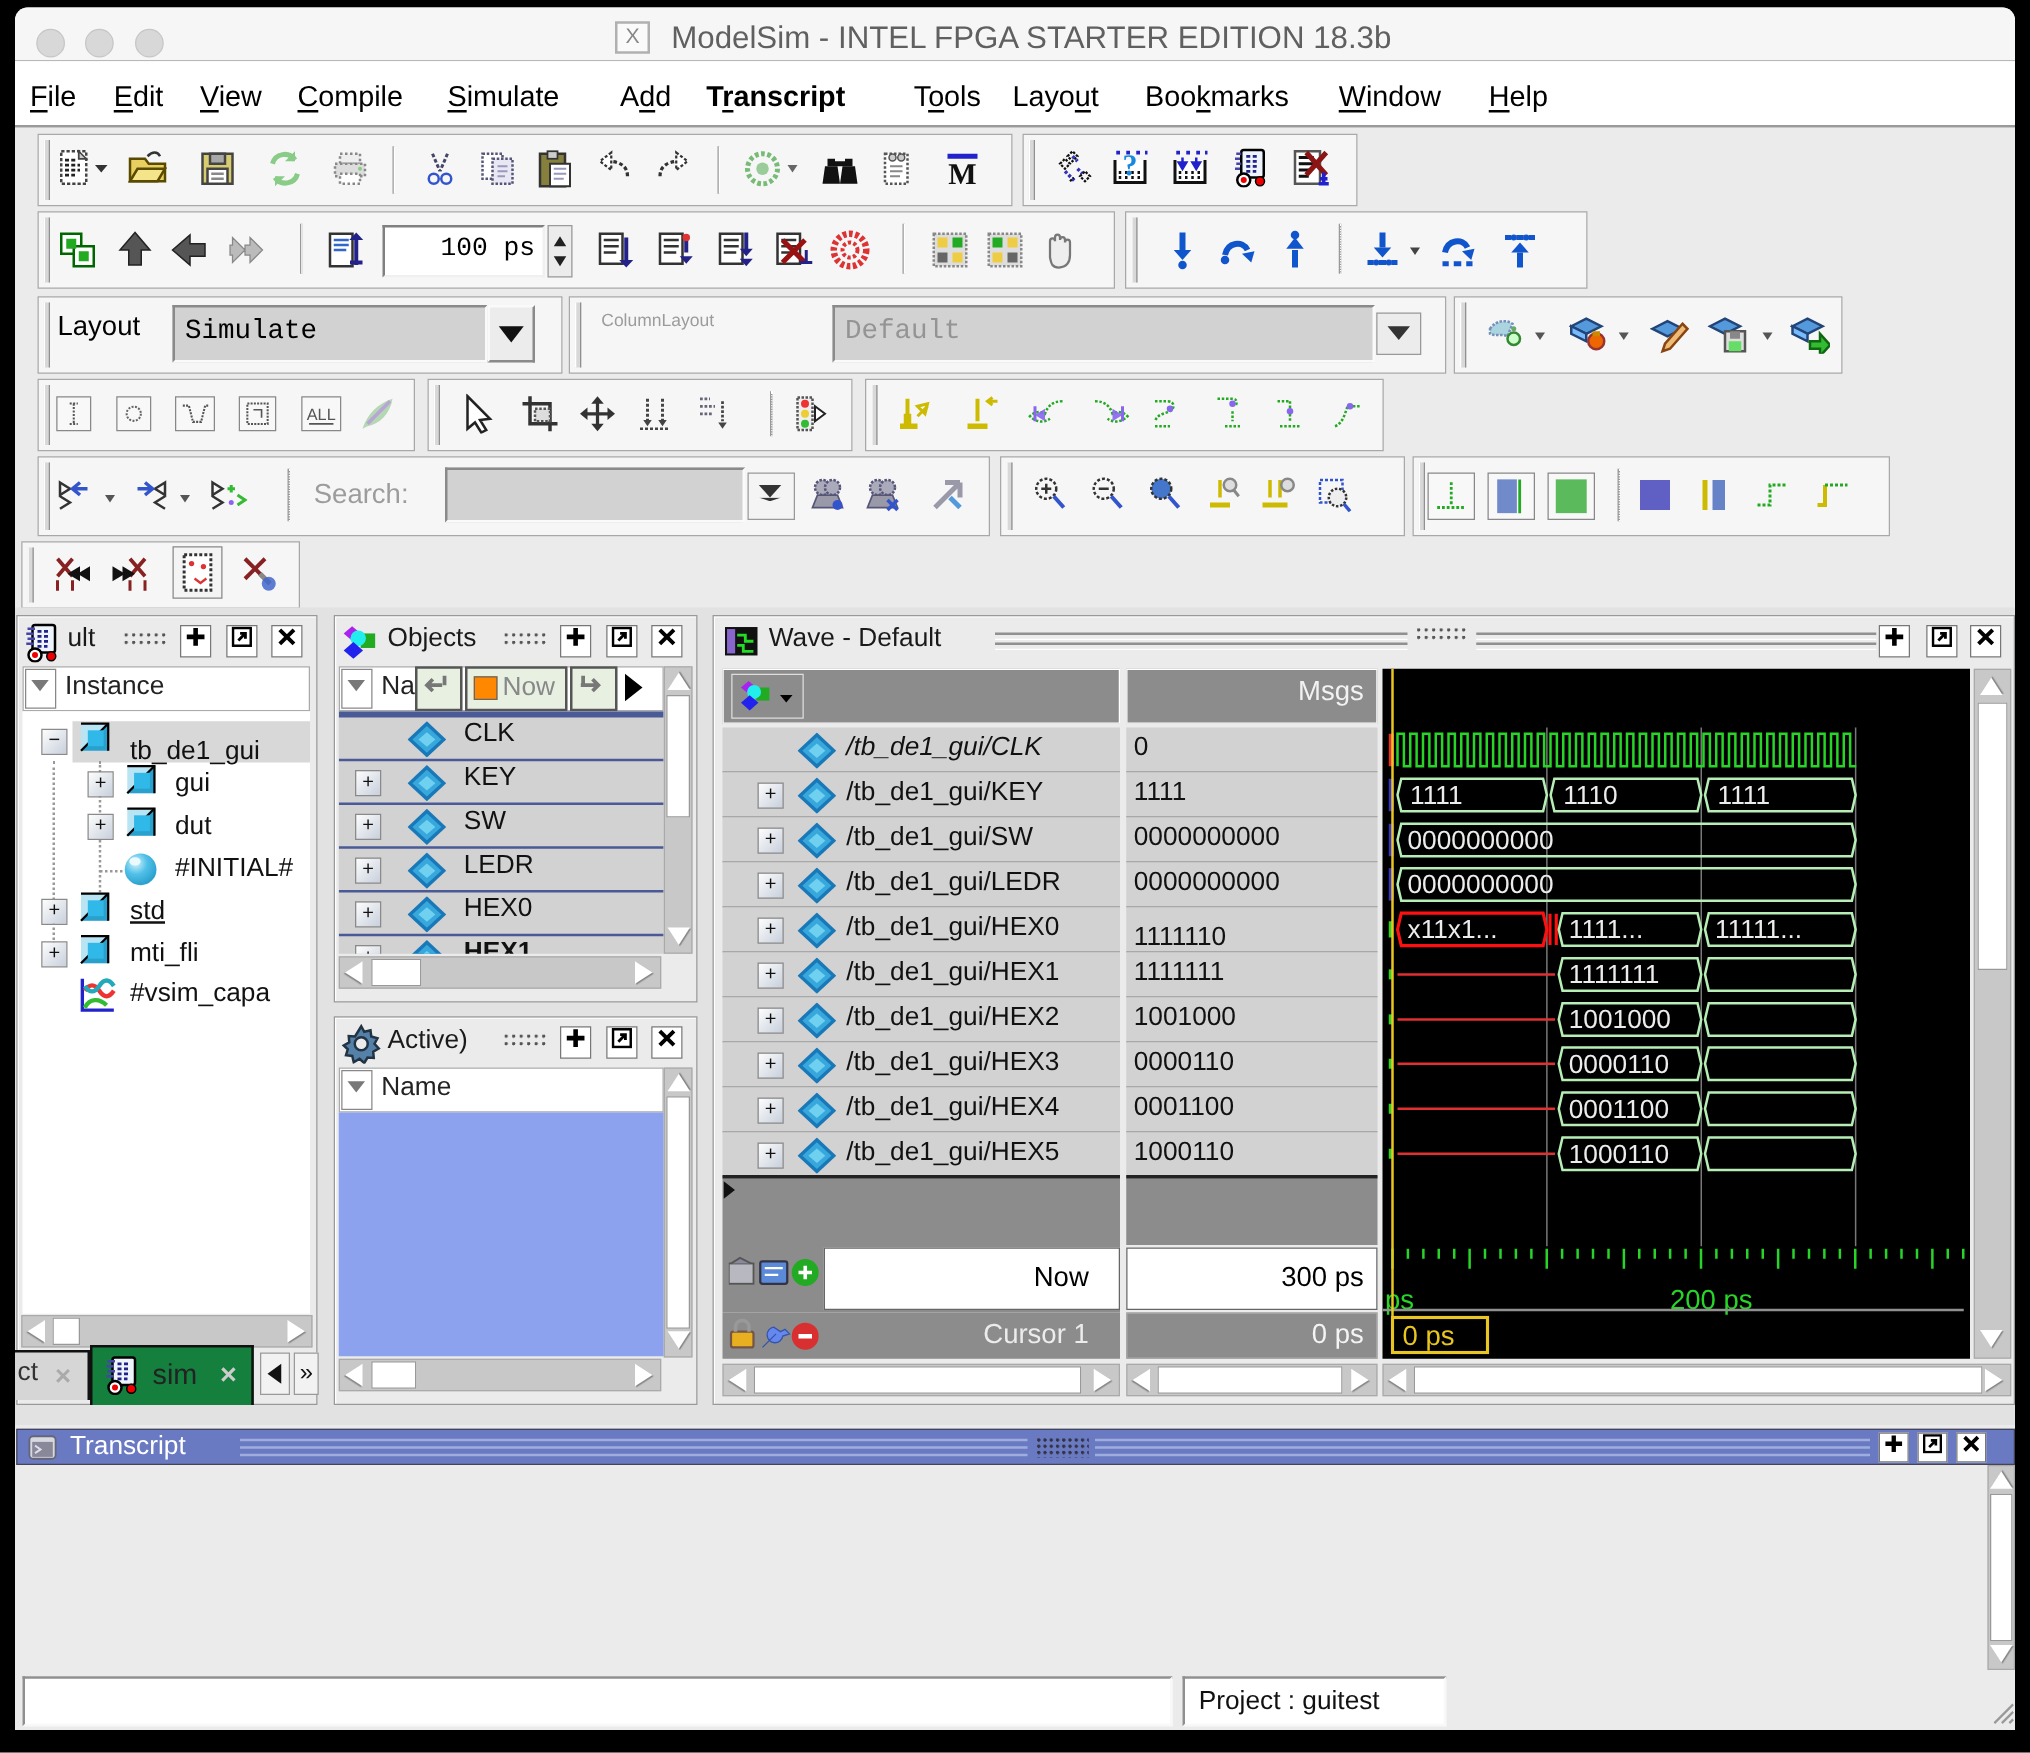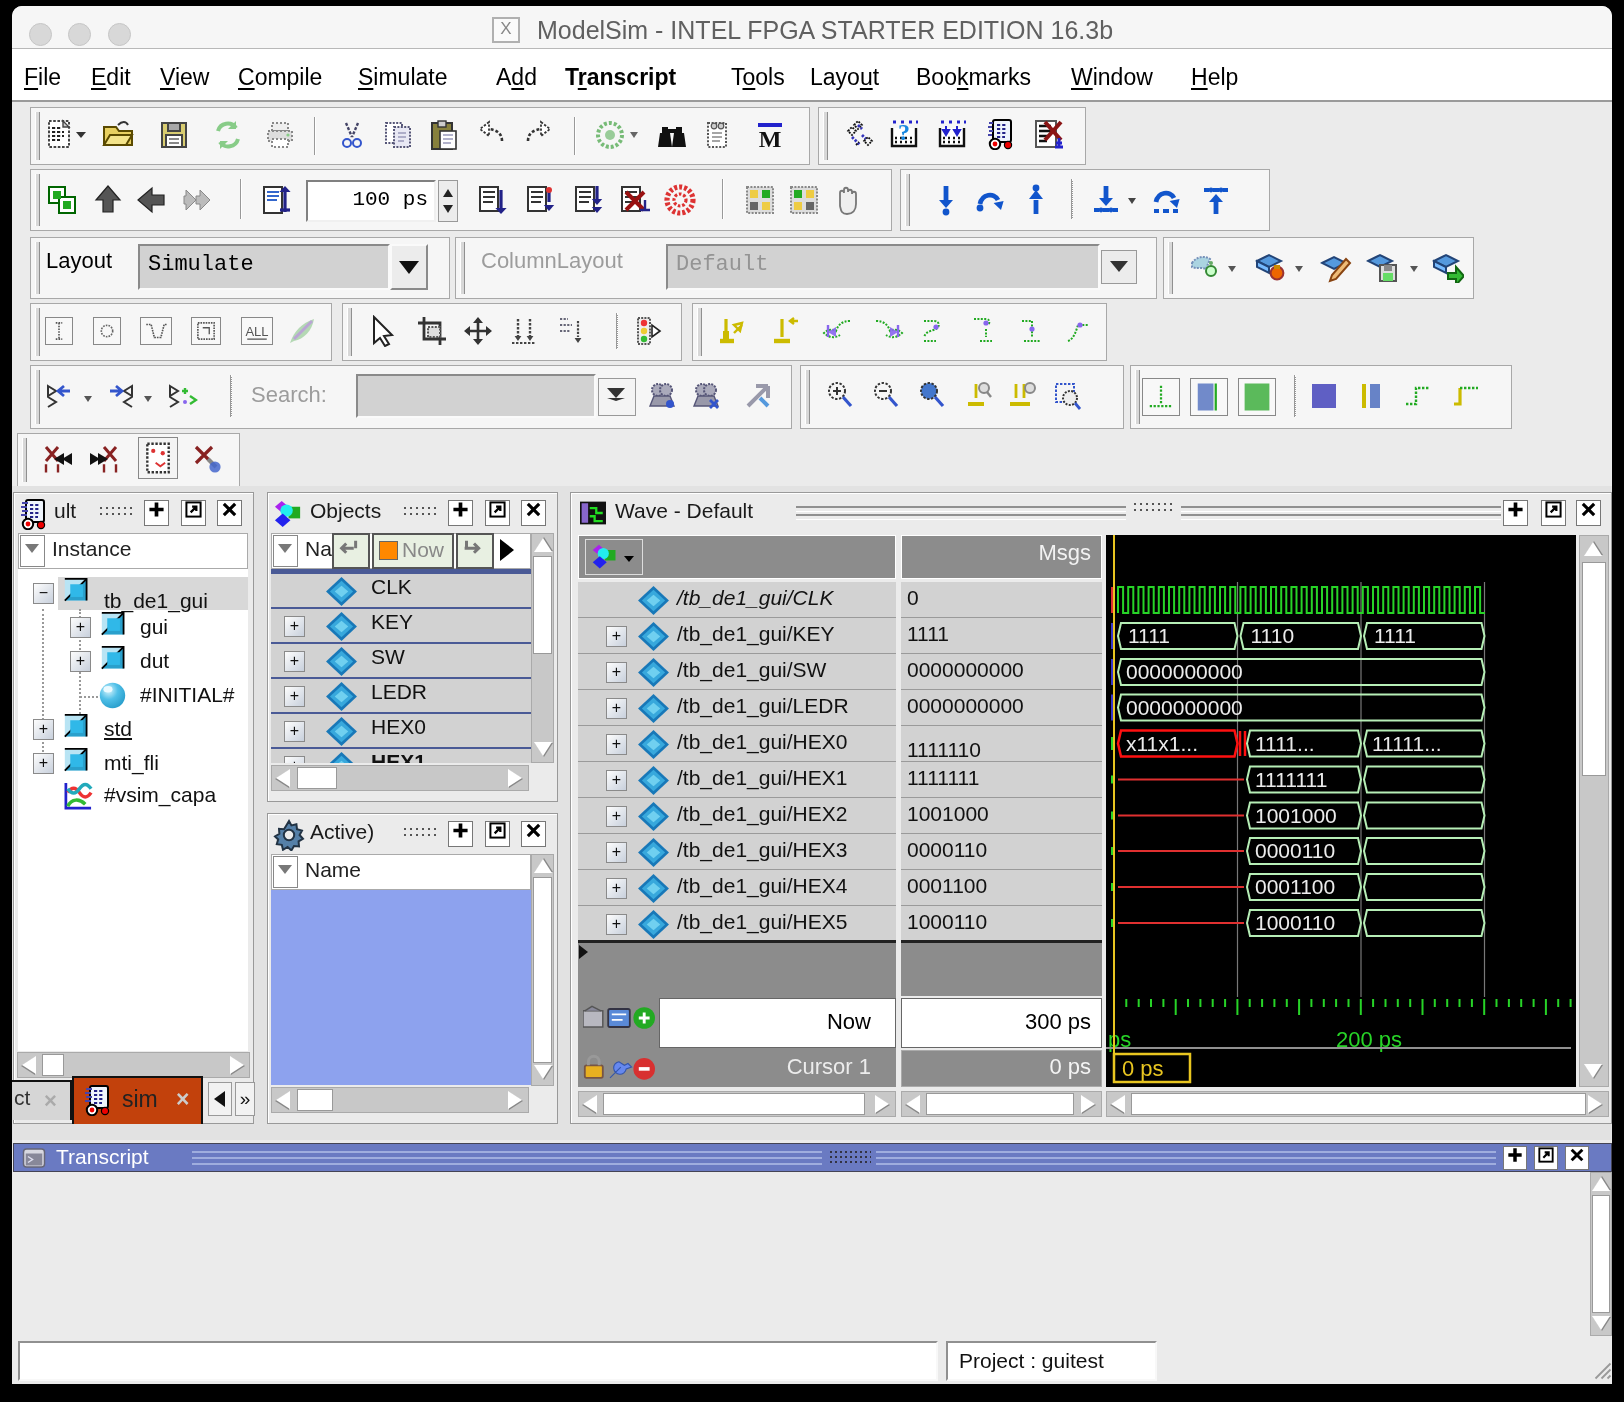--- a/index.html
+++ b/index.html
@@ -49,21 +49,21 @@
 .statbox{position:absolute;background:#fff;border-top:2px solid #909090;border-left:2px solid #909090;border-bottom:2px solid #f8f8f8;border-right:2px solid #f8f8f8;box-sizing:border-box;font-size:21px;color:#111;}
 </style>
 </head>
 <body>
 <div id="win"></div>
 <div id="titlebar" class="abs" style="left:12px;top:6px;">
   <div class="circ" style="left:17px;"></div>
   <div class="circ" style="left:56px;"></div>
   <div class="circ" style="left:96px;"></div>
   <div id="xicon">X</div>
-  <div id="title">ModelSim - INTEL FPGA STARTER EDITION 16.3b</div>
+  <div id="title">ModelSim - INTEL FPGA STARTER EDITION 18.3b</div>
 </div>
 <div id="menubar" class="abs" style="left:12px;top:49px;">
   <div class="mi" style="left:12px;"><u>F</u>ile</div>
   <div class="mi" style="left:79px;"><u>E</u>dit</div>
   <div class="mi" style="left:148px;"><u>V</u>iew</div>
   <div class="mi" style="left:226px;"><u>C</u>ompile</div>
   <div class="mi" style="left:346px;"><u>S</u>imulate</div>
   <div class="mi" style="left:484px;">A<u>d</u>d</div>
   <div class="mi" style="left:553px;font-weight:bold;">T<u>r</u>anscript</div>
   <div class="mi" style="left:719px;">T<u>o</u>ols</div>
@@ -316,21 +316,21 @@
       <div class="grip"></div>
     </div>
 <div class="tbx" style="left:1163px;top:237px;width:309px;height:60px;">
       <div class="grip"></div>
     </div>
 <div class="abs" style="left:46px;top:248px;font-size:22px;color:#000;">Layout</div>
 <div class="abs" style="left:138px;top:244px;width:252px;height:46px;background:#d2d2d2;border:2px solid;border-color:#8a8a8a #fafafa #fafafa #8a8a8a;box-sizing:border-box;font-family:'Liberation Mono',monospace;font-size:22px;color:#000;padding:6px 0 0 8px;">Simulate</div>
 <div class="abs" style="left:390px;top:244px;width:38px;height:46px;background:#ececec;border:2px solid;border-color:#fafafa #8a8a8a #8a8a8a #fafafa;box-sizing:border-box;">
   <div class="abs" style="left:7px;top:15px;width:0;height:0;border-left:10px solid transparent;border-right:10px solid transparent;border-top:13px solid #111;"></div>
 </div>
-<div class="abs" style="left:481px;top:248px;font-size:22px;color:#9c9c9c;">ColumnLayout</div>
+<div class="abs" style="left:481px;top:248px;font-size:14px;color:#9c9c9c;">ColumnLayout</div>
 <div class="abs" style="left:666px;top:244px;width:434px;height:46px;background:#d2d2d2;border:2px solid;border-color:#8a8a8a #fafafa #fafafa #8a8a8a;box-sizing:border-box;font-family:'Liberation Mono',monospace;font-size:22px;color:#949494;padding:6px 0 0 8px;">Default</div>
 <div class="abs" style="left:1101px;top:250px;width:36px;height:34px;background:#ececec;border:1px solid #999;box-sizing:border-box;">
   <div class="abs" style="left:8px;top:10px;width:0;height:0;border-left:9px solid transparent;border-right:9px solid transparent;border-top:11px solid #333;"></div>
 </div>
 
 <div class="ic" style="left:1188px;top:251px;"><svg viewBox="0 0 16 16">
         <path d="M2 6c2-3 6-4 9-2l-2 5c-2-1-5 0-7-1z" fill="#9cd" opacity=".8" stroke-dasharray="1 .6" stroke="#57a"></path>
         <circle cx="11.5" cy="10" r="2.5" fill="#cfc" stroke="#383"></circle>
         <circle cx="11.5" cy="6" r="1" fill="#6a6"></circle>
       </svg></div>
@@ -701,21 +701,21 @@
     <div class="slider" style="left:24px;top:1px;width:22px;height:22px;"></div>
     <div class="arrR" style="left:212px;top:3px;"></div>
   </div>
 </div>
 
 <div class="abs" style="left:0px;top:590px;width:243px;height:48px;">
   <div class="abs" style="left:0;top:4px;width:60px;height:40px;background:#d6d6d6;border:2px solid #111;border-left:none;border-bottom:none;box-sizing:border-box;">
     <div class="abs" style="left:2px;top:4px;font-size:21px;color:#333;">ct</div>
     <div class="abs" style="left:32px;top:6px;font-size:22px;color:#aaa;font-weight:bold;">×</div>
   </div>
-  <div class="abs" style="left:60px;top:0px;width:131px;height:48px;background:#c2410c;border:2px solid #111;border-bottom:none;box-sizing:border-box;">
+  <div class="abs" style="left:60px;top:0px;width:131px;height:48px;background:#15803d;border:2px solid #111;border-bottom:none;box-sizing:border-box;">
     <svg class="abs" style="left:8px;top:6px;" width="32" height="32" viewBox="0 0 16 16">
           <rect x="4" y="1" width="9" height="11" rx="1" fill="#eef4fc" stroke="#000"></rect>
           <path d="M2 2.5h3M1.5 4.5h3M2 6.5h3M1.5 8.5h3" stroke="#44a" stroke-width="1"></path>
           <path d="M6 3.5h5M6 5.5h5M6 7.5h5M6 9.5h4" stroke="#228" stroke-width="1.1" stroke-dasharray="1.6 1"></path>
           <circle cx="5" cy="13" r="2.6" fill="#fff" stroke="#000"></circle>
           <circle cx="5" cy="13" r="1.2" fill="#e00"></circle>
           <circle cx="11.5" cy="13.5" r="1.8" fill="#e00" stroke="#000" stroke-width=".6"></circle>
         </svg>
     <div class="abs" style="left:48px;top:8px;font-size:23px;color:#222;">sim</div>
     <div class="abs" style="left:102px;top:8px;font-size:23px;color:#ccc;font-weight:bold;">×</div>

